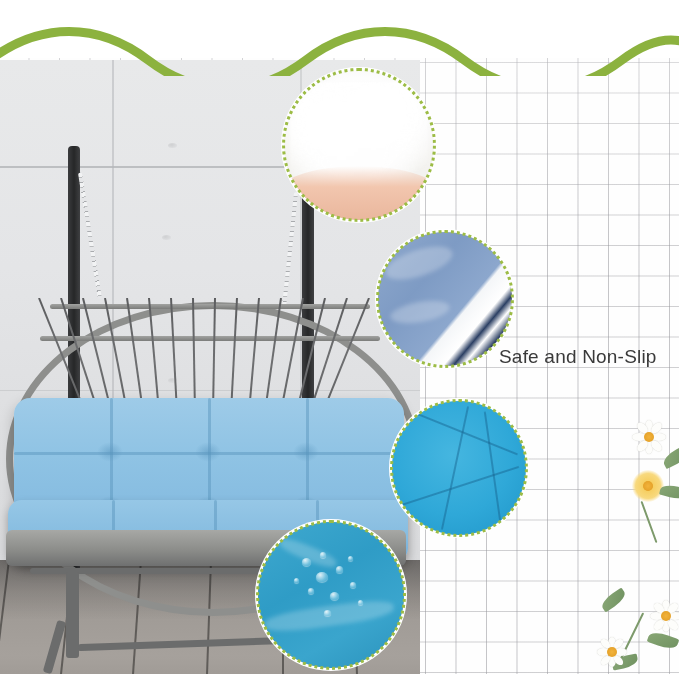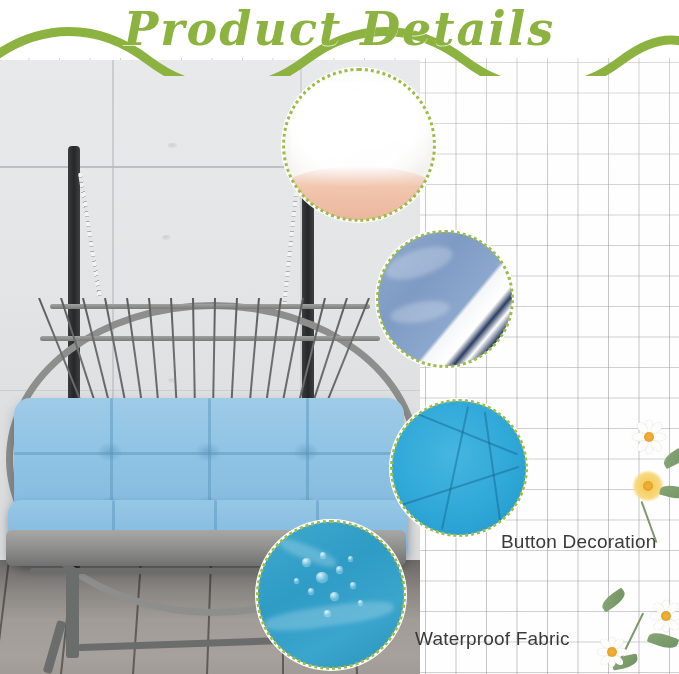--- a/index.html
+++ b/index.html
@@ -294,64 +294,62 @@
     <div class="under-bar" style="left:50px;top:560px;width:9px;height:54px;border-radius:3px;transform:rotate(16deg);"></div>
     <div class="under-bar" style="left:78px;top:580px;width:240px;height:7px;border-radius:3px;transform:rotate(-2deg);"></div>
   </div>
 
   <svg class="wave" viewBox="0 0 679 68" preserveAspectRatio="none">
     <path d="M -10 52 C 40 14, 98 14, 148 52 C 198 90, 256 90, 306 52
              C 356 14, 414 14, 464 52 C 514 90, 572 90, 622 52
              C 650 31, 672 28, 690 36" fill="none" stroke="#8cb23f" stroke-width="9" stroke-linecap="round"></path>
   </svg>
 
-  <div class="title">Product Details</div>
 
   <div class="callout" style="left:284px;top:70px;width:150px;height:150px;">
     <div class="fill-fluff"></div>
     <div class="fluffA"></div>
     <div class="hand"></div>
   </div>
   <div class="callout-ring" style="left:282px;top:68px;width:154px;height:154px;"></div>
 
   <div class="callout" style="left:378px;top:232px;width:134px;height:134px;">
     <div class="fab-blue"></div>
     <div class="fab-fold" style="left:6px;top:18px;width:70px;height:26px;transform:rotate(-18deg);"></div>
     <div class="fab-fold" style="left:12px;top:70px;width:60px;height:20px;transform:rotate(-10deg);"></div>
   </div>
   <div class="callout-ring" style="left:376px;top:230px;width:138px;height:138px;"></div>
+  <div class="label" style="left:499px;top:346px;">Safe and Non-Slip</div>
 
   <div class="callout" style="left:392px;top:401px;width:134px;height:134px;">
     <div class="fab-tuft"></div>
     <div class="tuft-line" style="left:10px;top:30px;width:120px;height:2px;transform:rotate(22deg);"></div>
     <div class="tuft-line" style="left:6px;top:84px;width:124px;height:2px;transform:rotate(-18deg);"></div>
     <div class="tuft-line" style="left:62px;top:4px;width:2px;height:126px;transform:rotate(12deg);"></div>
     <div class="tuft-line" style="left:100px;top:10px;width:2px;height:118px;transform:rotate(-8deg);"></div>
   </div>
   <div class="callout-ring" style="left:390px;top:399px;width:138px;height:138px;"></div>
-  <div class="label" style="left:501px;top:531px;">Button Decoration</div>
 
   <div class="callout" style="left:258px;top:522px;width:146px;height:146px;">
     <div class="fab-water"></div>
     <div class="water-fold" style="left:6px;top:84px;width:130px;height:20px;transform:rotate(-8deg);"></div>
     <div class="water-fold" style="left:20px;top:24px;width:60px;height:14px;transform:rotate(22deg);"></div>
     <div class="drop" style="left:44px;top:36px;width:9px;height:8px;"></div>
     <div class="drop" style="left:62px;top:30px;width:6px;height:6px;"></div>
     <div class="drop" style="left:58px;top:50px;width:12px;height:10px;"></div>
     <div class="drop" style="left:78px;top:44px;width:7px;height:7px;"></div>
     <div class="drop" style="left:90px;top:34px;width:5px;height:5px;"></div>
     <div class="drop" style="left:50px;top:66px;width:6px;height:6px;"></div>
     <div class="drop" style="left:72px;top:70px;width:9px;height:8px;"></div>
     <div class="drop" style="left:92px;top:60px;width:6px;height:6px;"></div>
     <div class="drop" style="left:36px;top:56px;width:5px;height:5px;"></div>
     <div class="drop" style="left:66px;top:88px;width:7px;height:6px;"></div>
     <div class="drop" style="left:100px;top:78px;width:5px;height:5px;"></div>
   </div>
   <div class="callout-ring" style="left:256px;top:520px;width:150px;height:150px;"></div>
-  <div class="label" style="left:415px;top:628px;">Waterproof Fabric</div>
 
   <div class="flower" style="left:632px;top:420px;width:34px;height:34px;">
     <div class="petal" style="left:13px;top:0;width:8px;height:15px;"></div>
     <div class="petal" style="left:13px;top:19px;width:8px;height:15px;"></div>
     <div class="petal" style="left:0;top:13px;width:15px;height:8px;"></div>
     <div class="petal" style="left:19px;top:13px;width:15px;height:8px;"></div>
     <div class="petal" style="left:4px;top:4px;width:13px;height:8px;transform:rotate(45deg);"></div>
     <div class="petal" style="left:18px;top:4px;width:13px;height:8px;transform:rotate(-45deg);"></div>
     <div class="petal" style="left:4px;top:22px;width:13px;height:8px;transform:rotate(-45deg);"></div>
     <div class="petal" style="left:18px;top:22px;width:13px;height:8px;transform:rotate(45deg);"></div>

